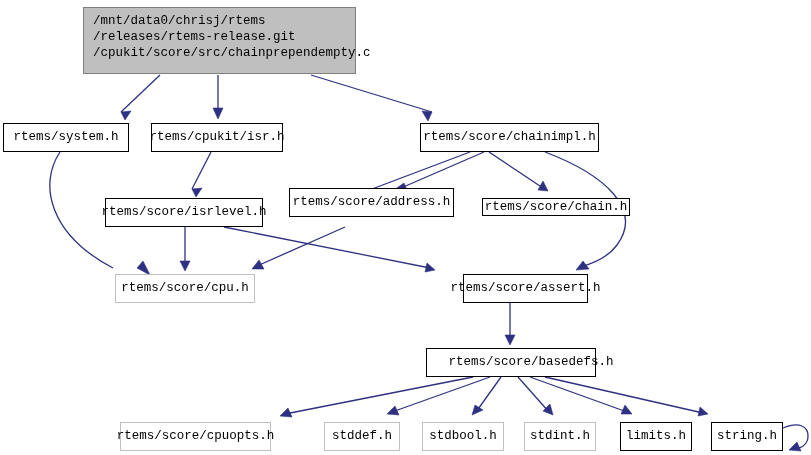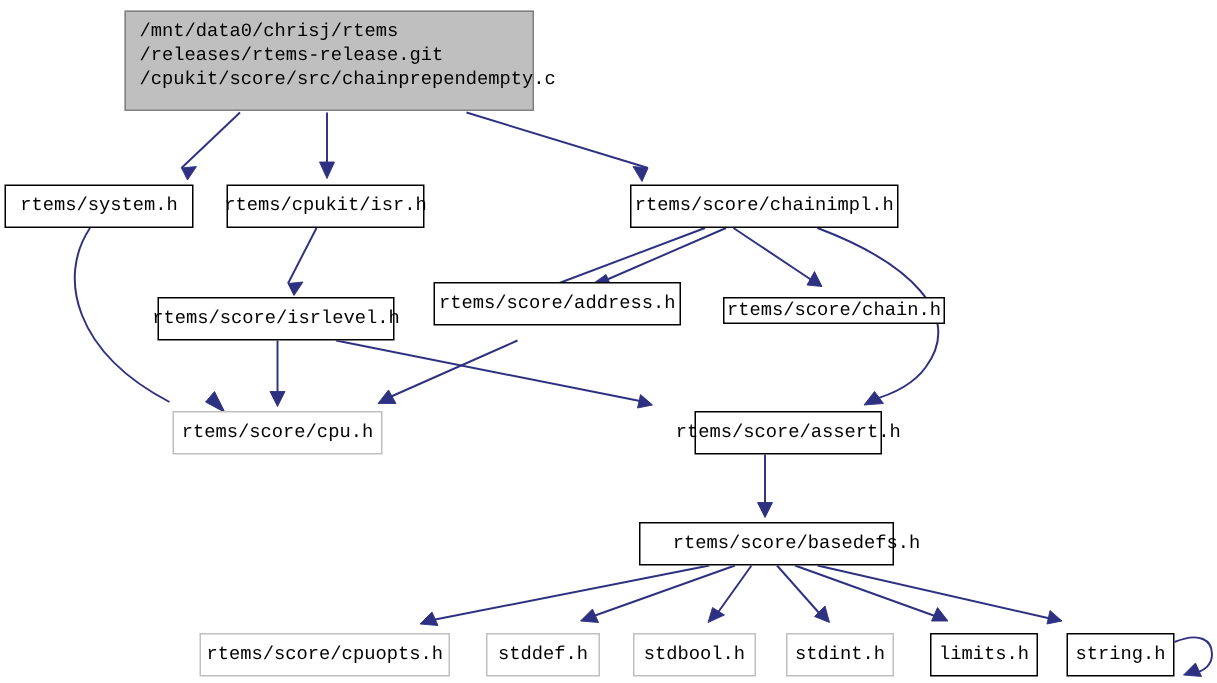--- a/index.html
+++ b/index.html
@@ -134,21 +134,21 @@
       </div>
       <div class="node" style="left: 115px; top: 274px; width: 140px; height: 29px;">
         <span>rtems/score/cpu.h</span>
       </div>
       <div class="node strong" style="left: 432px; top: 274px; width: 125px; height: 29px; margin-left: 31px;">
         <span>rtems/score/assert.h</span>
       </div>
       <div class="node strong" style="left: 426px; top: 348px; width: 170px; height: 29px; padding-left: 40px;">
         <span>rtems/score/basedefs.h</span>
       </div>
-      <div class="node" style="left: 133px; top: 422px; width: 167px; height: 29px;">
+      <div class="node" style="left: 120px; top: 422px; width: 151px; height: 29px;">
         <span>rtems/score/cpuopts.h</span>
       </div>
       <div class="node" style="left: 324px; top: 422px; width: 76px; height: 29px;">
         <span>stddef.h</span>
       </div>
       <div class="node" style="left: 422px; top: 422px; width: 82px; height: 29px;">
         <span>stdbool.h</span>
       </div>
       <div class="node" style="left: 524px; top: 422px; width: 72px; height: 29px;">
         <span>stdint.h</span>

